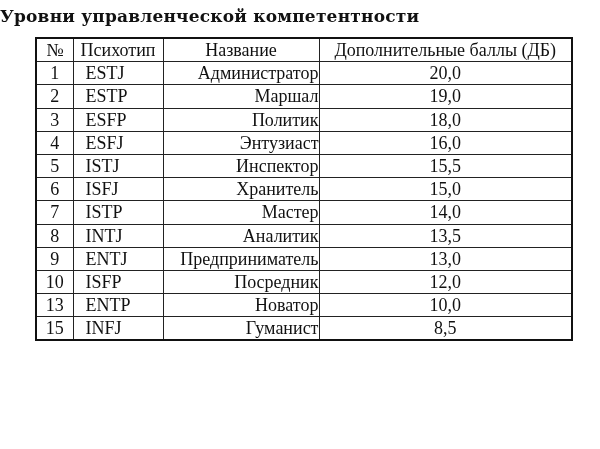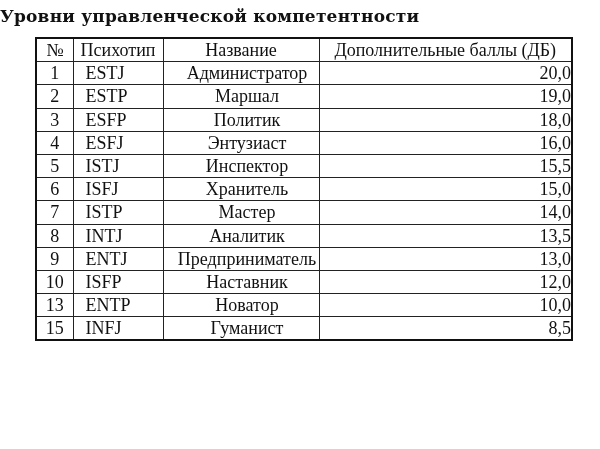--- a/index.html
+++ b/index.html
@@ -13,22 +13,22 @@
     border-collapse: collapse; border: 2px solid #111; table-layout: fixed;
   }
   td, th {
     border: 1px solid #222; height: 22.2px; padding: 0; font-size: 18px; font-weight: normal; line-height: 20px;
     white-space: nowrap; overflow: hidden;
   }
   col.c1 { width: 37px; } col.c2 { width: 90px; } col.c3 { width: 156px; } col.c4 { width: 253px; }
   th { text-align: center; }
   td.num { text-align: center; }
   td.type { text-align: left; padding-left: 12px; }
-  td.name { text-align: center; padding-left: 12px; }
-  td.score { text-align: right; margin-top: 15px; }
+  td.name { text-align: right; padding-left: 12px; }
+  td.score { text-align: center; margin-top: 15px; }
 </style>
 </head>
 <body>
 
 <div class="title">Уровни управленческой компетентности</div>
 
 <table>
   <colgroup>
       <col class="c1">
       <col class="c2">
@@ -94,21 +94,21 @@
       </tr>
       <tr>
         <td class="num">9</td>
         <td class="type">ENTJ</td>
         <td class="name">Предприниматель</td>
         <td class="score">13,0</td>
       </tr>
       <tr>
         <td class="num">10</td>
         <td class="type">ISFP</td>
-        <td class="name">Наставник</td>
+        <td class="name">Посредник</td>
         <td class="score">12,0</td>
       </tr>
       <tr>
         <td class="num">13</td>
         <td class="type">ENTP</td>
         <td class="name">Новатор</td>
         <td class="score">10,0</td>
       </tr>
       <tr>
         <td class="num">15</td>

